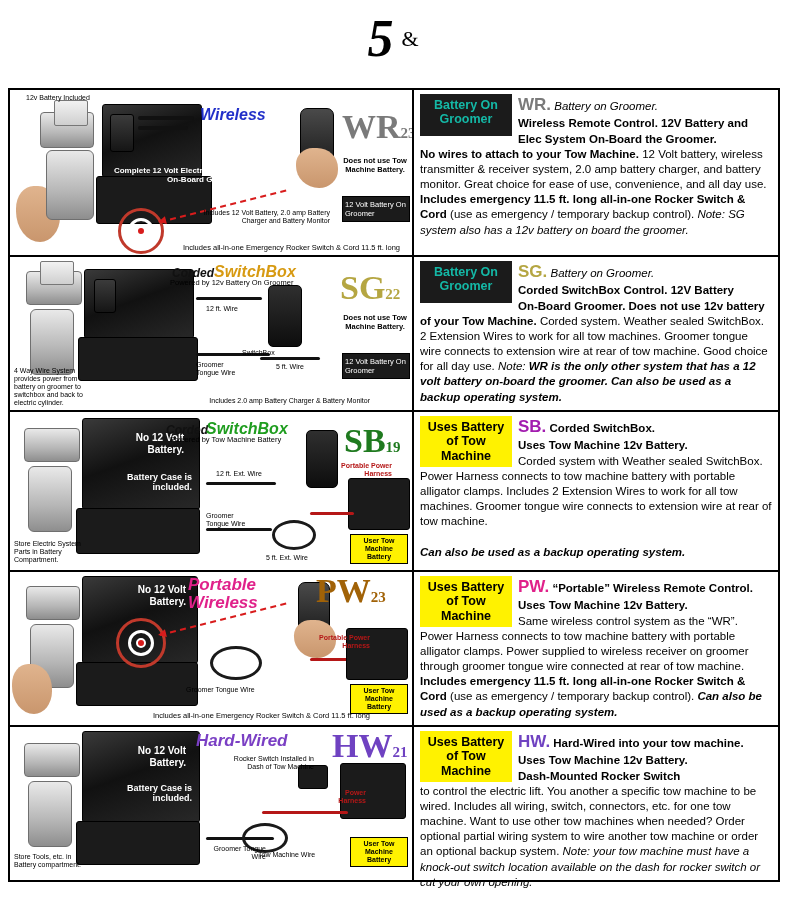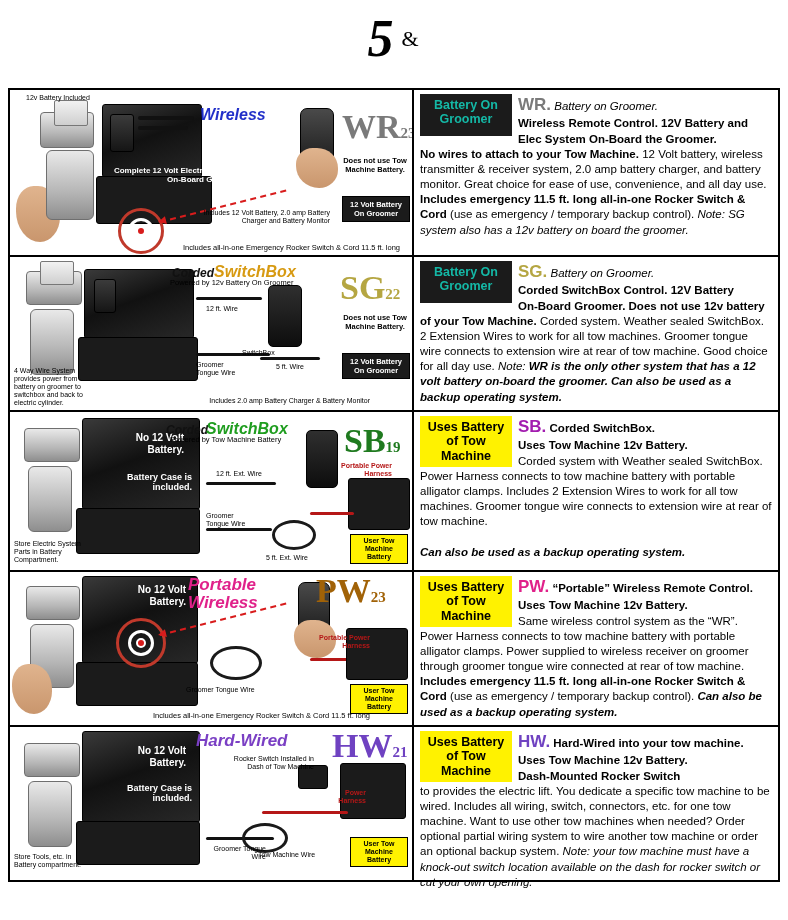--- a/index.html
+++ b/index.html
@@ -184,22 +184,22 @@
     text-align: center;
     line-height: 1.15;
     padding: 2px 3px;
   }
   .black-tag {
     position: absolute;
     background: #1b1b1b;
     color: #fff;
     border: 1px solid #000;
     font-size: 7.5px;
-    font-weight: bold;
-    text-align: center;
+    font-weight: normal;
+    text-align: left;
     line-height: 1.2;
     padding: 3px 2px;
   }
   .white-note {
     position: absolute;
     font-size: 7.5px;
     font-weight: bold;
     text-align: center;
     color: #000;
     line-height: 1.2;
@@ -437,21 +437,21 @@
         <span class="yellow-tag" style="left:340px;top:110px;width:58px;">User Tow Machine Battery</span>
       </div>
 
       <div class="right-cell">
         <div class="badge yellow">Uses Battery of Tow Machine</div>
         <div class="rtext">
           <span class="code-inline" style="color:#6f42c1;">HW.</span>
           <b>Hard-Wired into your tow machine.</b><br>
           <b>Uses Tow Machine 12v Battery.</b><br>
           <b>Dash-Mounted Rocker Switch</b><br>
-          <span>to provides the electric lift. You dedicate a specific tow machine to be wired. Includes all wiring, switch, connectors, etc. for one tow machine. Want to use other tow machines when needed? Order optional partial wiring system to wire another tow machine or order an optional backup system.</span>
+          <span>to control the electric lift. You another a specific tow machine to be wired. Includes all wiring, switch, connectors, etc. for one tow machine. Want to use other tow machines when needed? Order optional partial wiring system to wire another tow machine or order an optional backup system.</span>
           <i>Note:</i>
           <i>your tow machine must have a knock-out switch location available on the dash for rocker switch or cut your own opening.</i>
         </div>
       </div>
     </div>
 
   </div>
 </div>
 
 </body></html>

